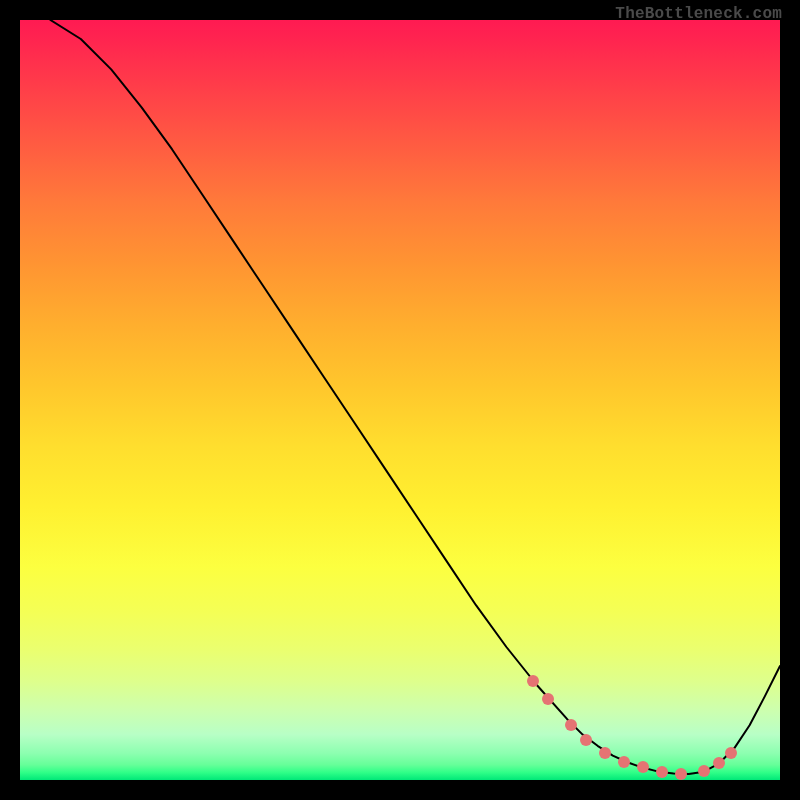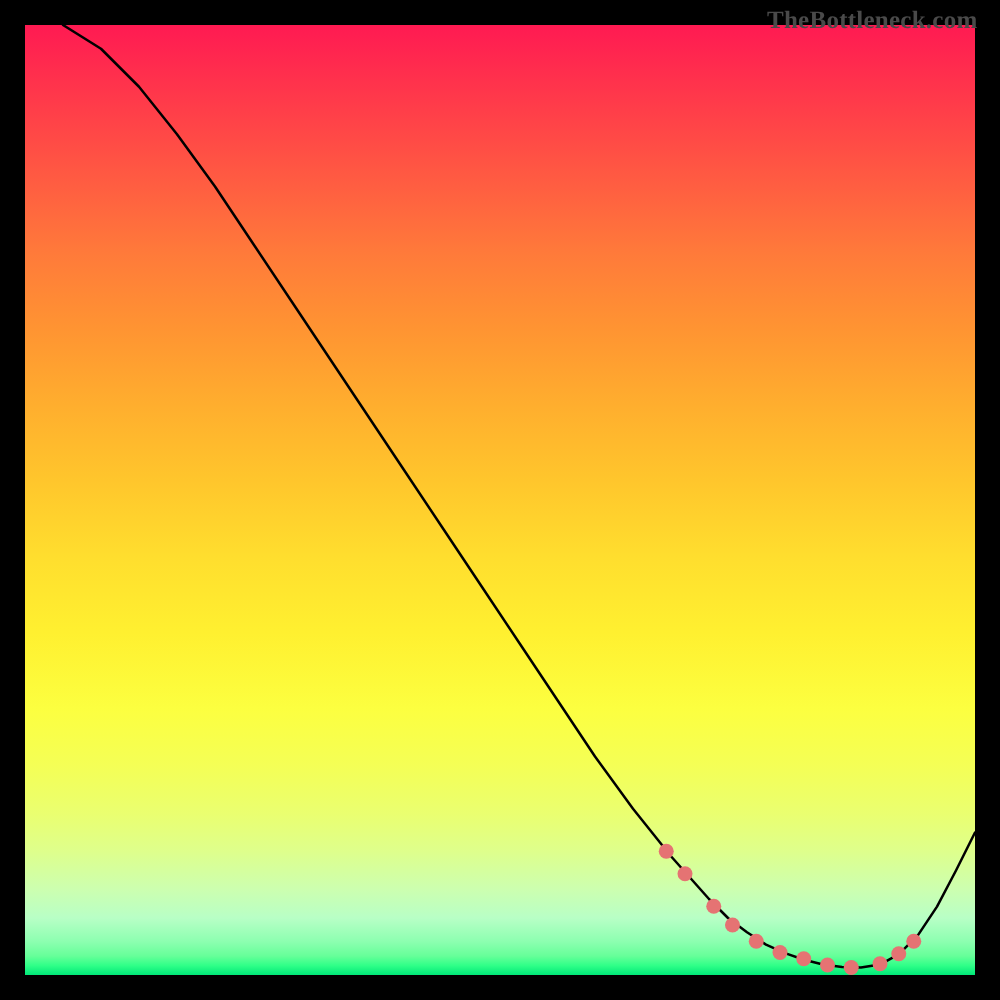--- a/index.html
+++ b/index.html
@@ -29,22 +29,22 @@
       #b8ffc6 94%,
       #8cffb0 96.5%,
       #66ff99 98%,
       #30ff88 99%,
       #00e878 100%);
   }
   .watermark {
     position: absolute;
     top: 5px;
     right: 18px;
-    font-family: Liberation Serif, serif;
-    font-size: 20px;
+    font-family: Liberation Mono, monospace;
+    font-size: 16px;
     font-weight: 600;
     color: #4a4a4a;
     letter-spacing: 0.2px;
     pointer-events: none;
   }
   svg.curve { position: absolute; left: 0; top: 0; width: 760px; height: 760px; pointer-events: none; }
   .dot {
     position: absolute;
     width: 12px;
     height: 12px;

